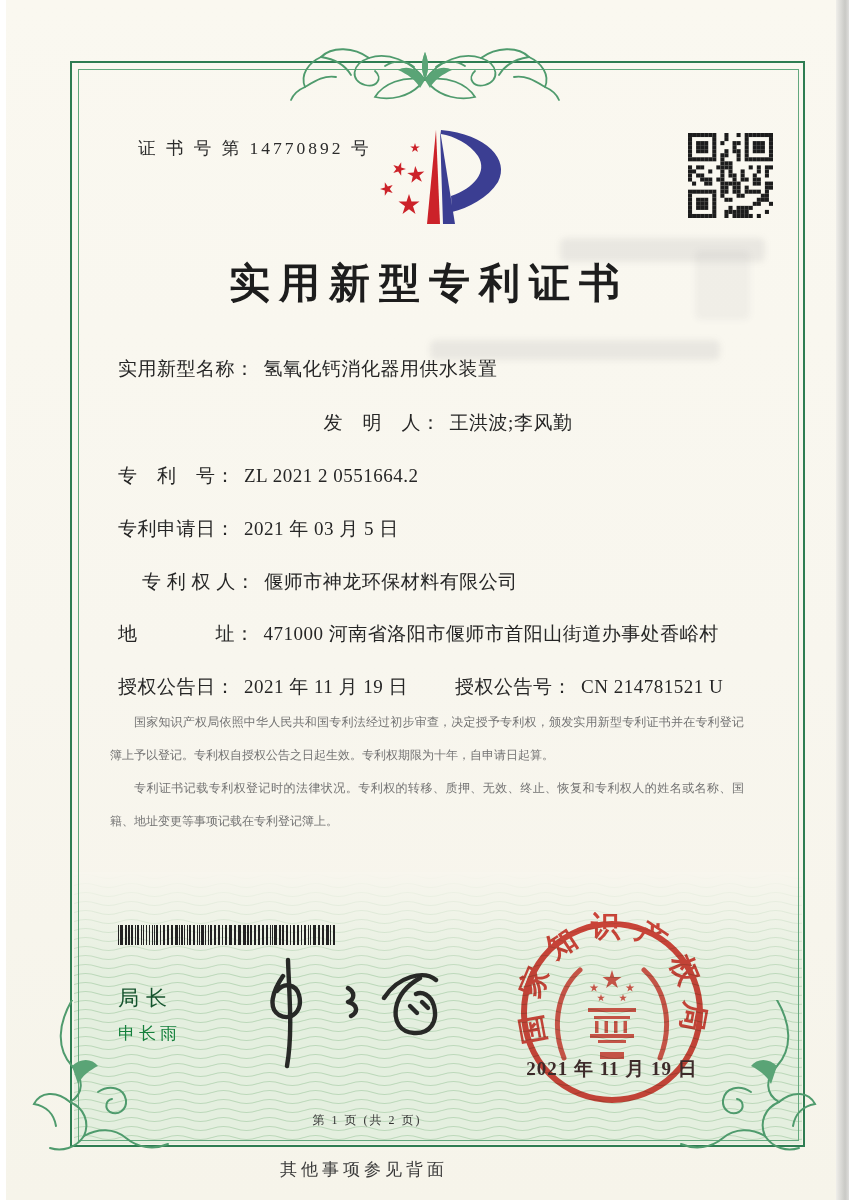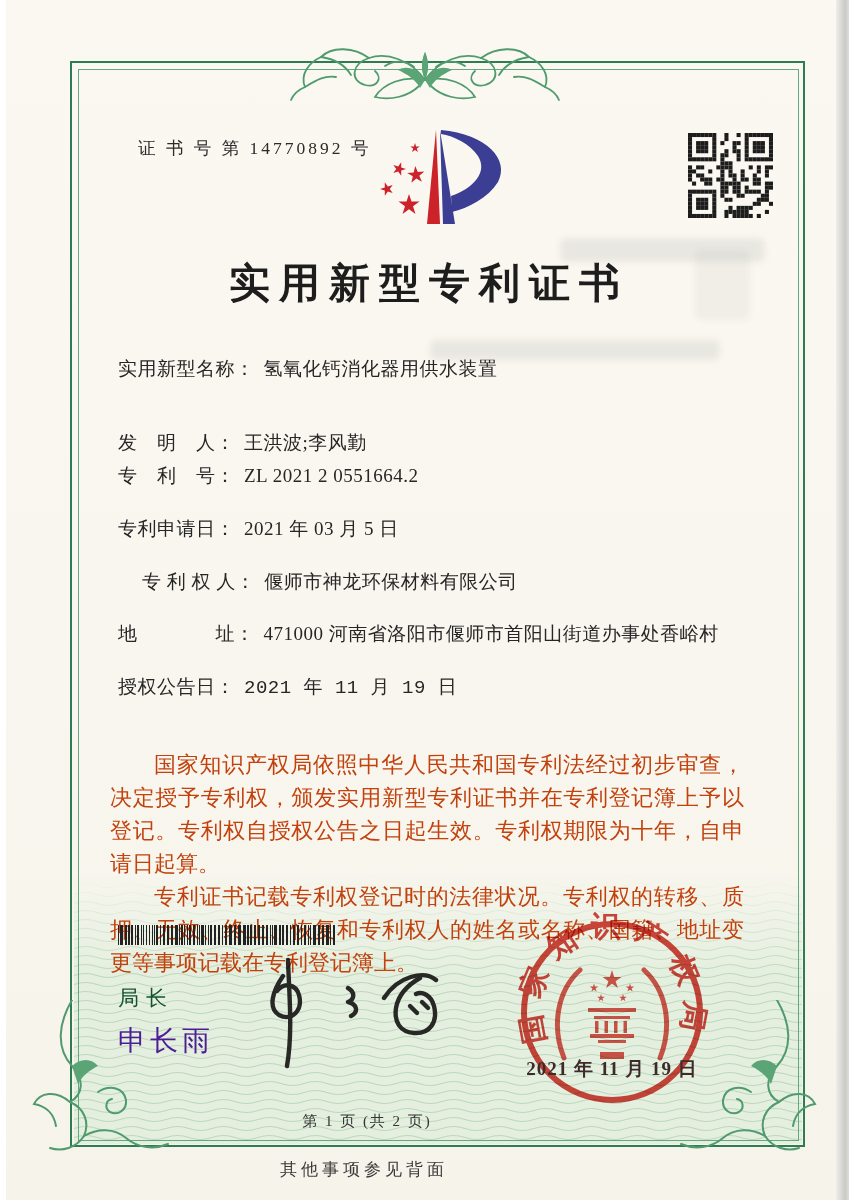--- a/index.html
+++ b/index.html
@@ -41,43 +41,43 @@
     position:absolute;left:0;top:256px;width:849px;text-align:center;
     font-size:41px;font-weight:700;letter-spacing:9px;text-indent:9px;color:#1d1d1d;
   }
   .fieldrow{
     position:absolute;left:118px;width:660px;
     font-size:19px;letter-spacing:.5px;white-space:nowrap;
   }
   .fieldrow .lbl{margin-right:9px;}
   .grant-no{position:absolute;left:337px;top:0;}
   .paras{
-    position:absolute;left:110px;top:748px;width:634px;
-    font-size:22px;line-height:33px;text-align:justify;color:#c2410c;
+    position:absolute;left:110px;top:706px;width:634px;
+    font-size:12px;line-height:33px;text-align:justify;color:#737373;
   }
   .paras p{margin:0;text-indent:2em;}
   .barcode{position:absolute;left:118px;top:925px;width:220px;height:20px;}
   .director-title{
     position:absolute;left:118px;top:984px;
     font-size:21px;letter-spacing:7px;color:#14532d;
   }
   .director-name{
     position:absolute;left:118px;top:1022px;
-    font-size:28px;letter-spacing:4px;color:#4c1d95;
+    font-size:17px;letter-spacing:4px;color:#15803d;
   }
   .signature{position:absolute;left:238px;top:946px;width:232px;height:128px;}
   .seal{position:absolute;left:512px;top:912px;width:200px;height:200px;
         mix-blend-mode:multiply;opacity:.92;}
   .seal-date{
     position:absolute;left:507px;top:1056px;width:210px;text-align:center;
     font-size:19px;letter-spacing:1px;color:#3d2a2a;font-weight:600;
   }
   .page-info{
     position:absolute;left:0;top:1112px;width:734px;text-align:center;
-    font-size:15px;letter-spacing:2px;color:#333;
+    font-size:12px;letter-spacing:2px;color:#333;
   }
   .back-note{
     position:absolute;left:0;top:1158px;width:728px;text-align:center;
     font-size:17px;letter-spacing:4px;color:#3a3a3a;
   }
 </style>
 </head>
 <body>
 
 <div class="paper"></div>
@@ -376,37 +376,40 @@
       <rect x="60" y="80" width="4" height="4"></rect>
       <rect x="68" y="80" width="4" height="4"></rect>
     </g>
 </svg>
 
 <div class="title">实用新型专利证书</div>
 
 <div class="fieldrow" style="top:356px;">
   <span class="lbl">实用新型名称：</span><span class="val">氢氧化钙消化器用供水装置</span>
 </div>
-<div class="fieldrow" style="top:430px;">
+<div class="fieldrow" style="top:410px;text-align:center;">
   <span class="lbl">发　明　人：</span><span class="val">王洪波;李风勤</span>
 </div>
 <div class="fieldrow" style="top:463px;">
   <span class="lbl">专　利　号：</span><span class="val">ZL 2021 2 0551664.2</span>
 </div>
 <div class="fieldrow" style="top:516px;">
   <span class="lbl">专利申请日：</span><span class="val">2021 年 03 月 5 日</span>
 </div>
 <div class="fieldrow" style="top:569px;margin-left:24px;">
   <span class="lbl">专 利 权 人：</span><span class="val">偃师市神龙环保材料有限公司</span>
 </div>
 <div class="fieldrow" style="top:621px;">
   <span class="lbl">地　　　　址：</span><span class="val">471000 河南省洛阳市偃师市首阳山街道办事处香峪村</span>
 </div>
-<div class="fieldrow" style="top:674px;font-family:Liberation Mono, monospace;">
+<div class="fieldrow" style="top:674px;">
   <span class="lbl">授权公告日：</span><span class="val">2021 年 11 月 19 日</span>
+  <span class="grant-no">
+    <span class="lbl">授权公告号：</span><span class="val">CN 214781521 U</span>
+  </span>
 </div>
 
 <div class="paras">
   <p>国家知识产权局依照中华人民共和国专利法经过初步审查，决定授予专利权，颁发实用新型专利证书并在专利登记簿上予以登记。专利权自授权公告之日起生效。专利权期限为十年，自申请日起算。</p>
   <p>专利证书记载专利权登记时的法律状况。专利权的转移、质押、无效、终止、恢复和专利权人的姓名或名称、国籍、地址变更等事项记载在专利登记簿上。</p>
 </div>
 
 <svg class="barcode" viewBox="0 0 220 20" preserveAspectRatio="none">
   <g id="bc-bars" fill="#222">
       <rect x="0" y="0" width="1" height="20"></rect>

